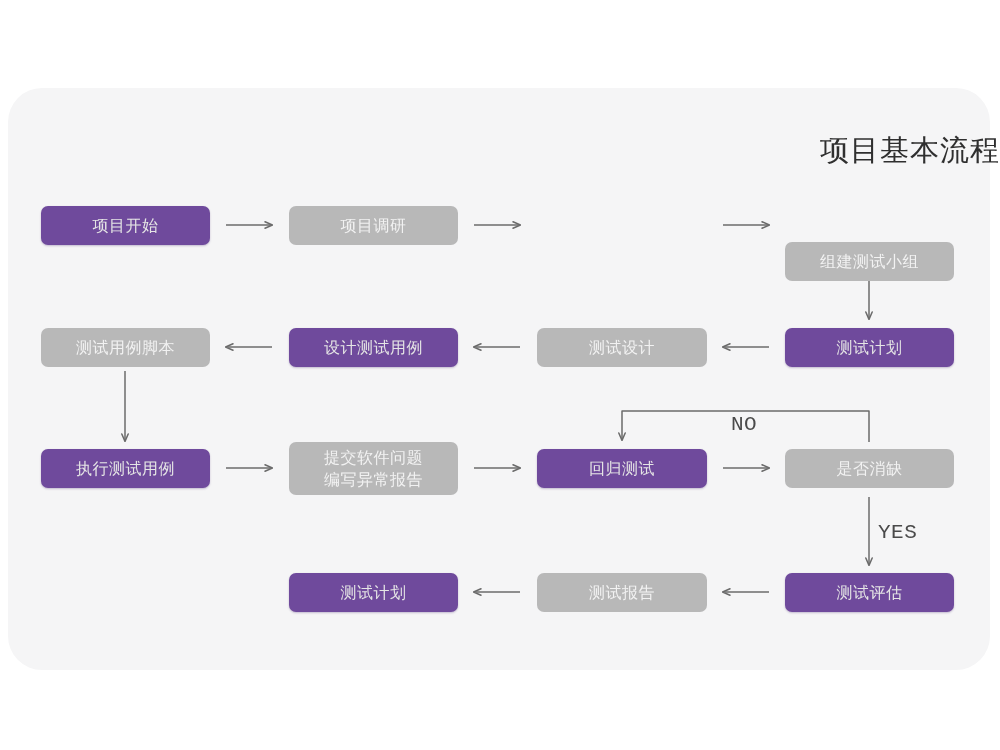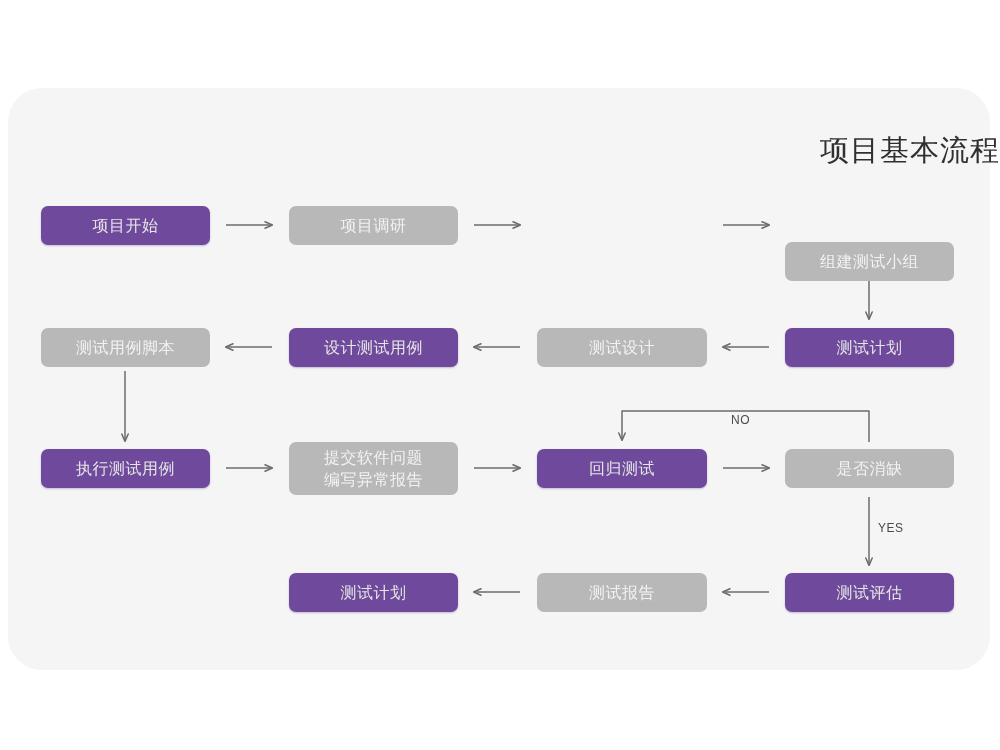--- a/index.html
+++ b/index.html
@@ -69,23 +69,24 @@
   #wires {
     position: absolute;
     left: 0;
     top: 0;
     width: 1000px;
     height: 750px;
     pointer-events: none;
   }
   .branch-label {
     position: absolute;
-    font-size: 12px;
+    font-size: 21px;
     color: #4a4a4a;
     letter-spacing: 0.5px;
+    font-family: Liberation Mono, monospace;
   }
 </style>
 </head>
 <body>
 
 <div id="stage">
 
   <div id="card"></div>
 
   <div id="chart-title">项目基本流程</div>

